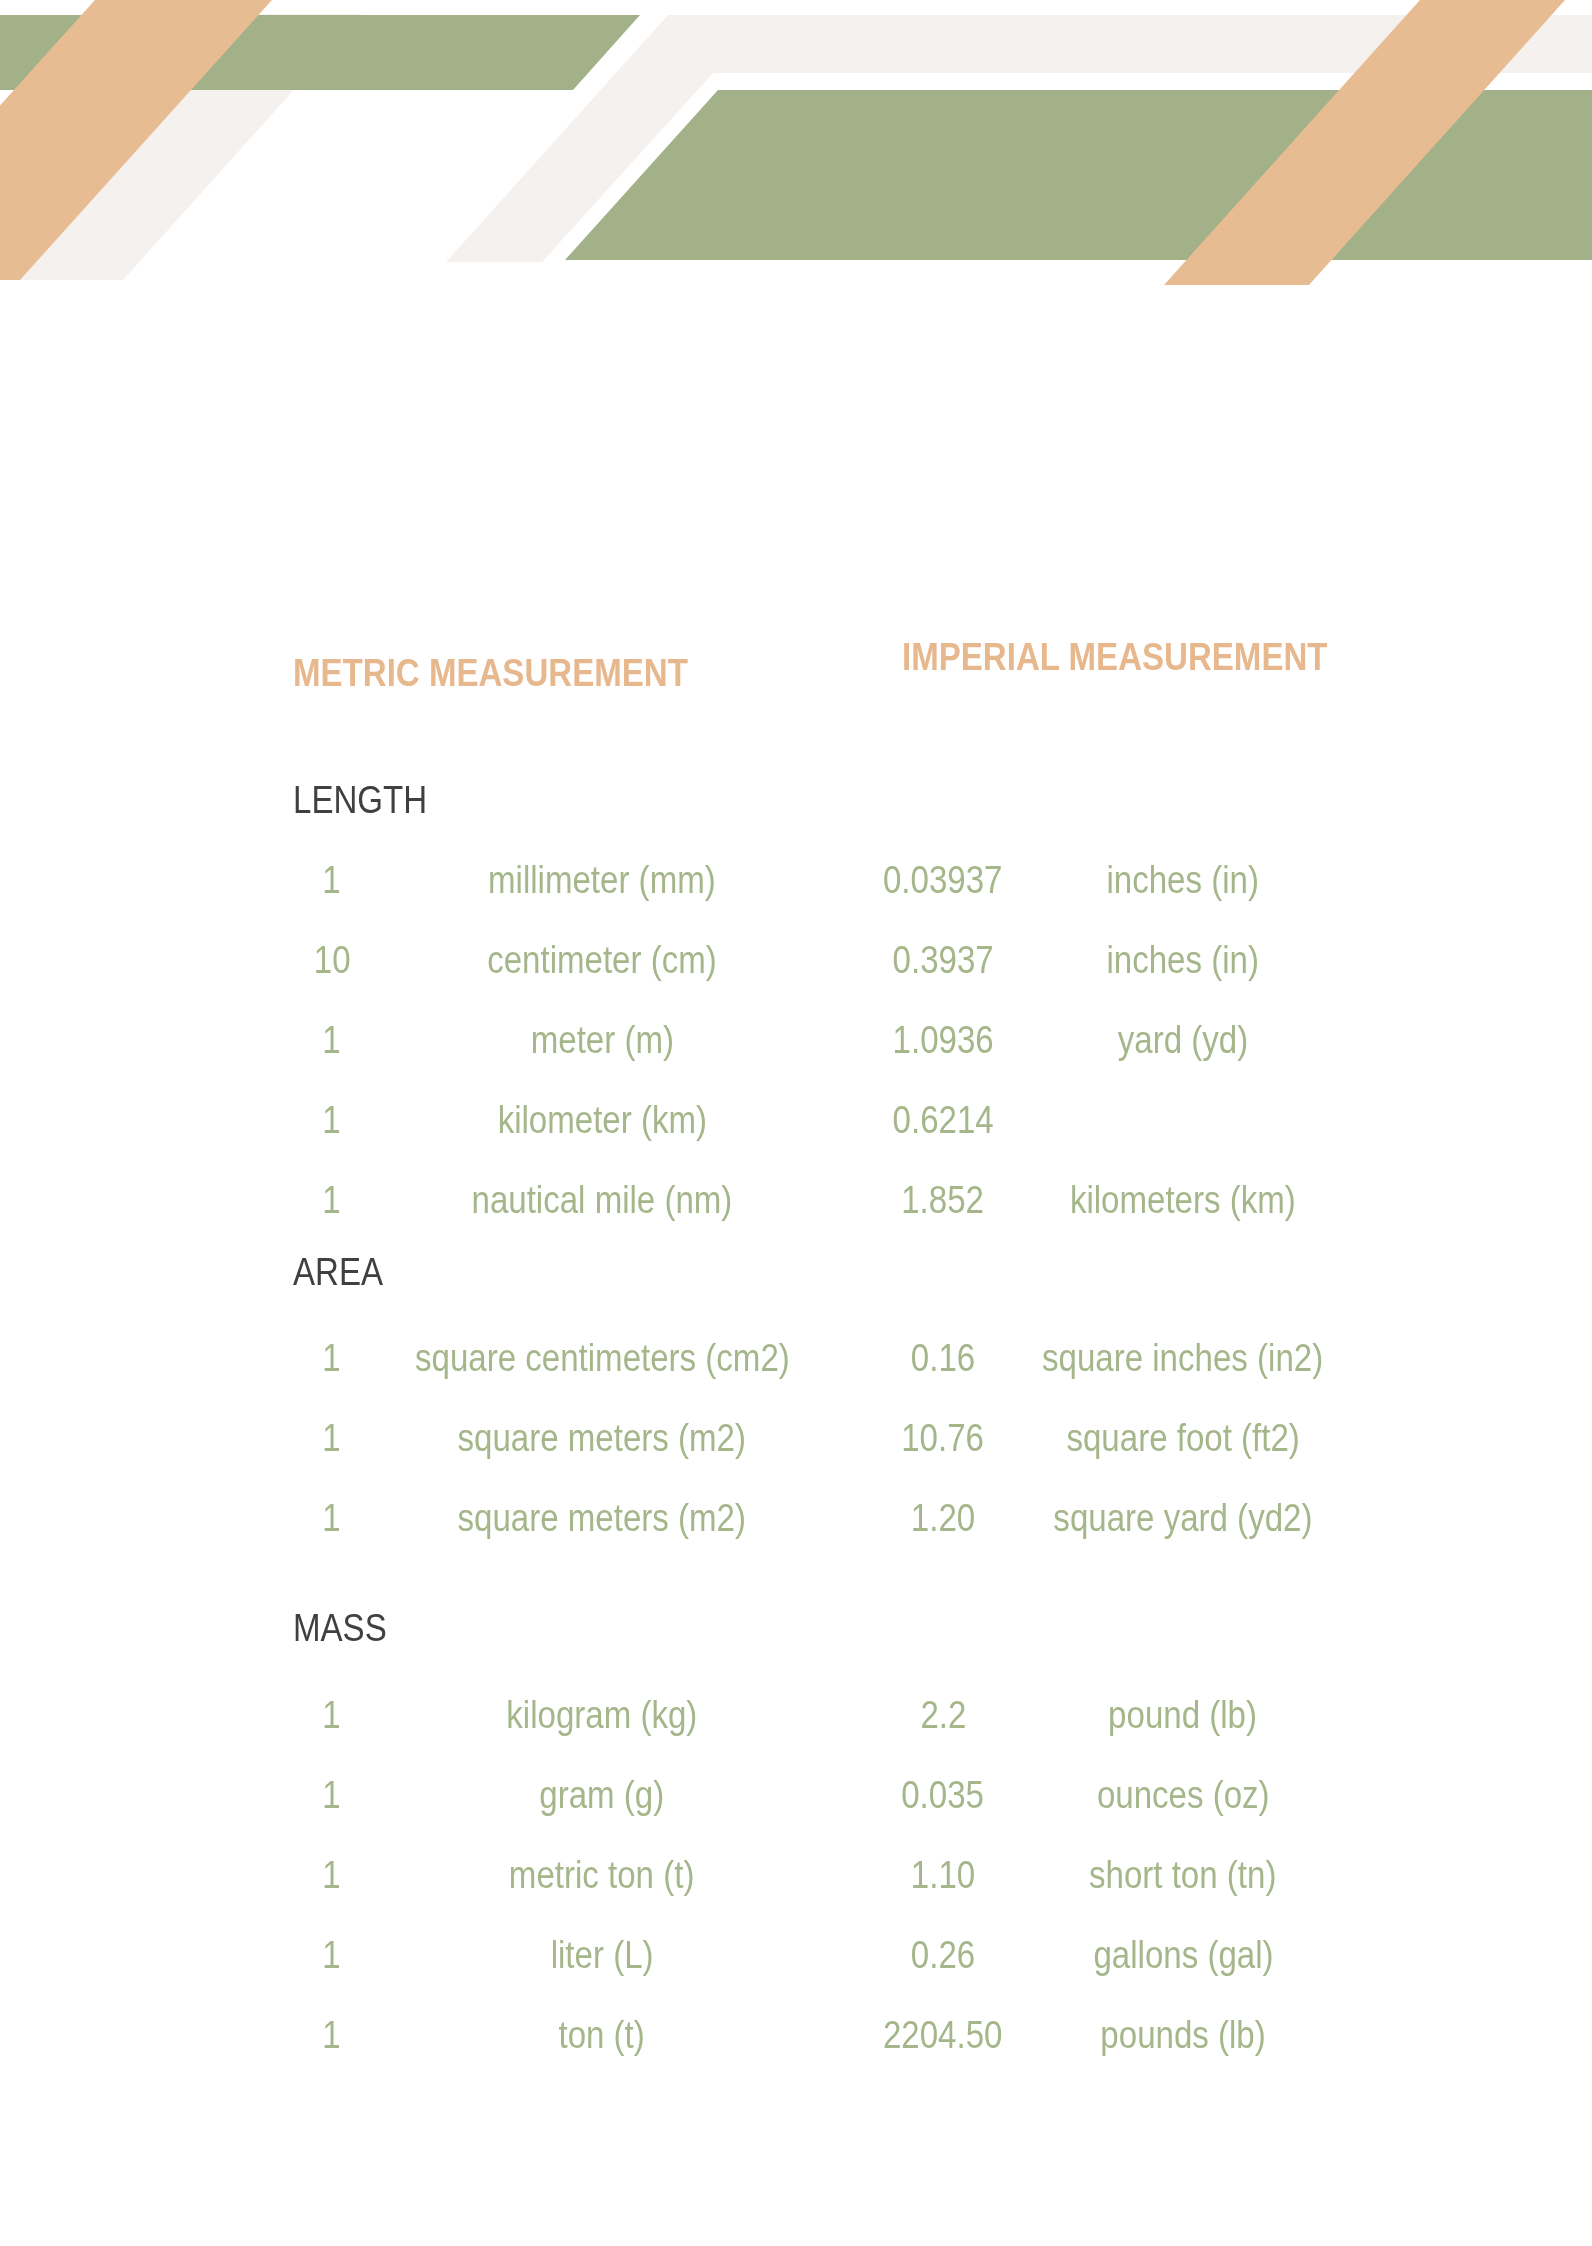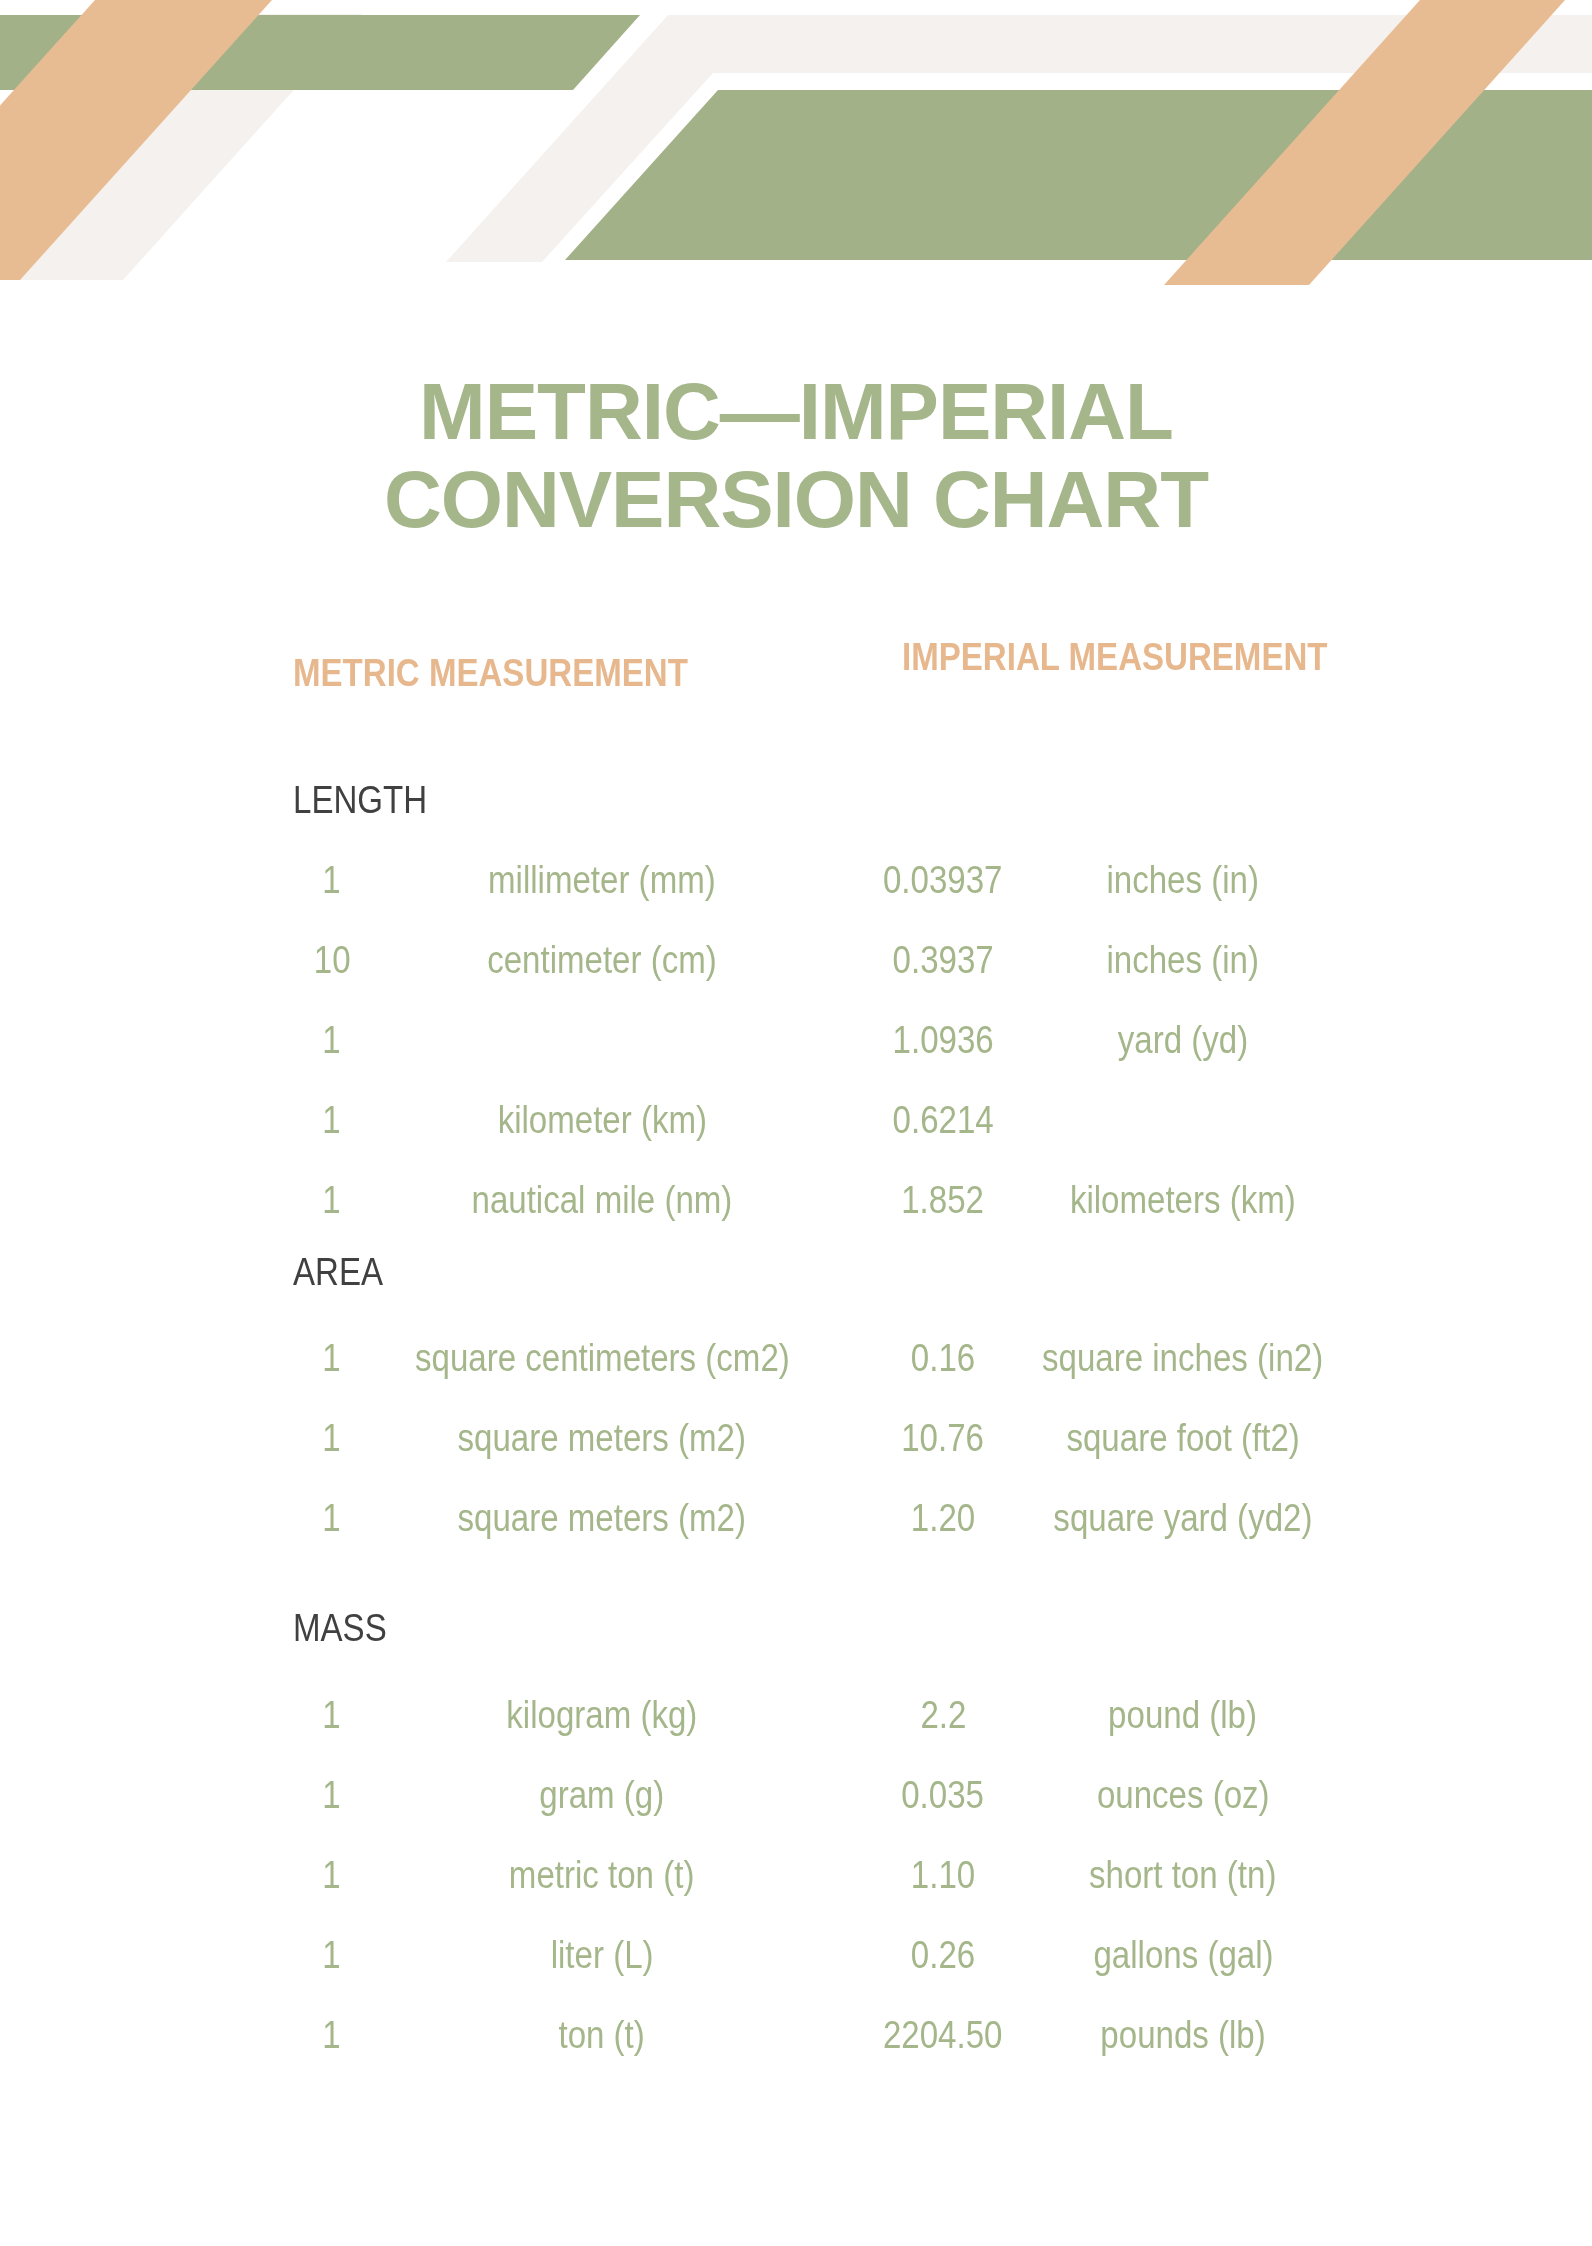--- a/index.html
+++ b/index.html
@@ -90,24 +90,20 @@
 
   <div class="banner">
     <div class="shape offwhite sh-offwhite-left-stripe"></div>
     <div class="shape green sh-green-bar-left"></div>
     <div class="shape offwhite sh-offwhite-band-right"></div>
     <div class="shape green sh-green-band-right"></div>
     <div class="shape tan sh-tan-stripe-left"></div>
     <div class="shape tan sh-tan-stripe-right"></div>
   </div>
 
-  <div class="title">
-    <div>METRIC—IMPERIAL</div>
-    <div>CONVERSION CHART</div>
-  </div>
 
   <div class="col-header metric">
     <span class="cond left">METRIC MEASUREMENT</span>
   </div>
   <div class="col-header imperial">
     <span class="cond left">IMPERIAL MEASUREMENT</span>
   </div>
 
   <div class="section-label lbl-length">
     <span class="cond left">LENGTH</span>
@@ -120,20 +116,21 @@
     <span class="cell iunit"><span class="cond">inches (in)</span></span>
   </div>
   <div class="row r-l1">
     <span class="cell qty"><span class="cond">10</span></span>
     <span class="cell munit"><span class="cond">centimeter (cm)</span></span>
     <span class="cell val"><span class="cond">0.3937</span></span>
     <span class="cell iunit"><span class="cond">inches (in)</span></span>
   </div>
   <div class="row r-l2">
     <span class="cell qty"><span class="cond">1</span></span>
+    <span class="cell munit"><span class="cond">meter (m)</span></span>
     <span class="cell val"><span class="cond">1.0936</span></span>
     <span class="cell iunit"><span class="cond">yard (yd)</span></span>
   </div>
   <div class="row r-l3">
     <span class="cell qty"><span class="cond">1</span></span>
     <span class="cell munit"><span class="cond">kilometer (km)</span></span>
     <span class="cell val"><span class="cond">0.6214</span></span>
   </div>
   <div class="row r-l4">
     <span class="cell qty"><span class="cond">1</span></span>

